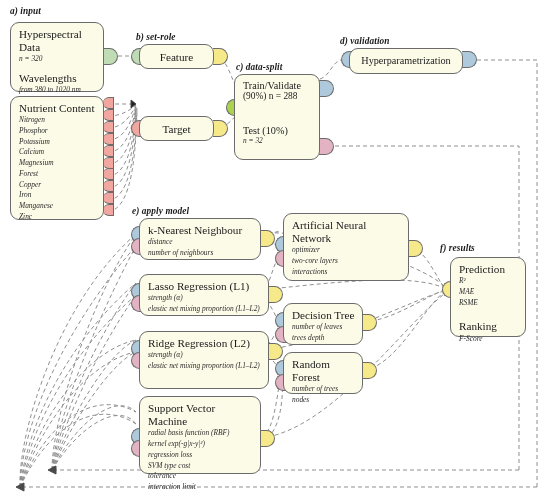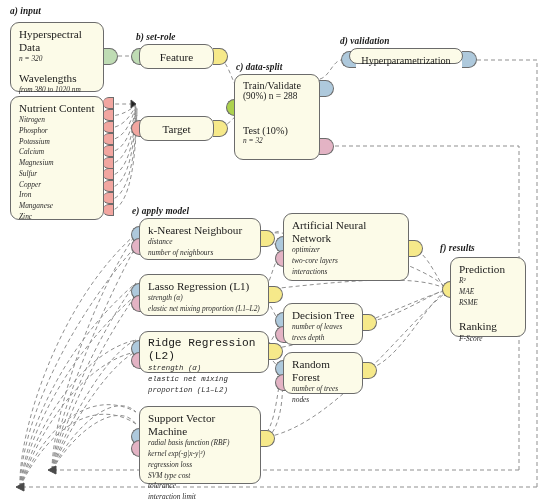--- a/index.html
+++ b/index.html
@@ -113,21 +113,21 @@
 
   <div class="node" style="left:10px;top:96px;width:94px;height:124px;">
     <div class="pad">
       <div class="ttl">Nutrient Content</div>
       <div class="sub" id="nutlist">
           <div>Nitrogen</div>
           <div>Phosphor</div>
           <div>Potassium</div>
           <div>Calcium</div>
           <div>Magnesium</div>
-          <div>Sulfur</div>
+          <div>Forest</div>
           <div>Copper</div>
           <div>Iron</div>
           <div>Manganese</div>
           <div>Zinc</div>
         </div>
     </div>
   </div>
   <div id="nutports">
       <div class="port pr r" style="left: 103px; top: 97px; height: 12px; width: 11px; border-radius: 12px 0px 0px 12px;"></div>
       <div class="port pr r" style="left: 103px; top: 108.9px; height: 12px; width: 11px; border-radius: 12px 0px 0px 12px;"></div>
@@ -161,21 +161,21 @@
       <div class="ttl2" style="font-size:9.4px;"><span>(90%) n = 288</span></div>
       <div class="ttl2" style="margin-top:24px;">Test (10%)</div>
       <div class="sub">n = 32</div>
     </div>
   </div>
   <div class="port pl lg" style="left:226px;top:99px;"></div>
   <div class="port pr b" style="left:319px;top:80px;"></div>
   <div class="port pr p" style="left:319px;top:138px;"></div>
 
   <div class="sect" style="left:340px;top:36px;">d) validation</div>
-  <div class="node ctr" style="left:349px;top:48px;width:114px;height:16px;">
+  <div class="node ctr" style="left:349px;top:48px;width:114px;height:26px;">
     <div class="ttl2" style="line-height:23px;">Hyperparametrization</div>
   </div>
   <div class="port pl b" style="left:341px;top:51px;"></div>
   <div class="port pr b" style="left:462px;top:51px;"></div>
 
   <div class="sect" style="left:132px;top:206px;">e) apply model</div>
 
   <div class="node" style="left:139px;top:218px;width:122px;height:42px;">
     <div class="pad">
       <div class="ttl">k-Nearest Neighbour</div>
@@ -195,34 +195,34 @@
       <div class="sub">
           <div>strength (α)</div>
           <div>elastic net mixing proportion (L1–L2)</div>
         </div>
     </div>
   </div>
   <div class="port pl b" style="left:131px;top:283px;"></div>
   <div class="port pl p" style="left:131px;top:295px;"></div>
   <div class="port pr y" style="left:268px;top:286px;"></div>
 
-  <div class="node" style="left:139px;top:331px;width:130px;height:42px;font-family:Liberation Mono, monospace;">
+  <div class="node" style="left:139px;top:331px;width:130px;height:58px;">
     <div class="pad">
       <div class="ttl">Ridge Regression (L2)</div>
       <div class="sub">
           <div>strength (α)</div>
           <div>elastic net mixing proportion (L1–L2)</div>
         </div>
     </div>
   </div>
   <div class="port pl b" style="left:131px;top:340px;"></div>
   <div class="port pl p" style="left:131px;top:352px;"></div>
   <div class="port pr y" style="left:268px;top:343px;"></div>
 
-  <div class="node" style="left:139px;top:406px;width:122px;height:78px;">
+  <div class="node" style="left:139px;top:396px;width:122px;height:78px;">
     <div class="pad">
       <div class="ttl">Support Vector Machine</div>
       <div class="sub">
           <div>radial basis function (RBF)</div>
           <div>kernel exp(-g|x-y|²)</div>
           <div>regression loss</div>
           <div>SVM type cost</div>
           <div>tolerance</div>
           <div>interaction limit</div>
         </div>

